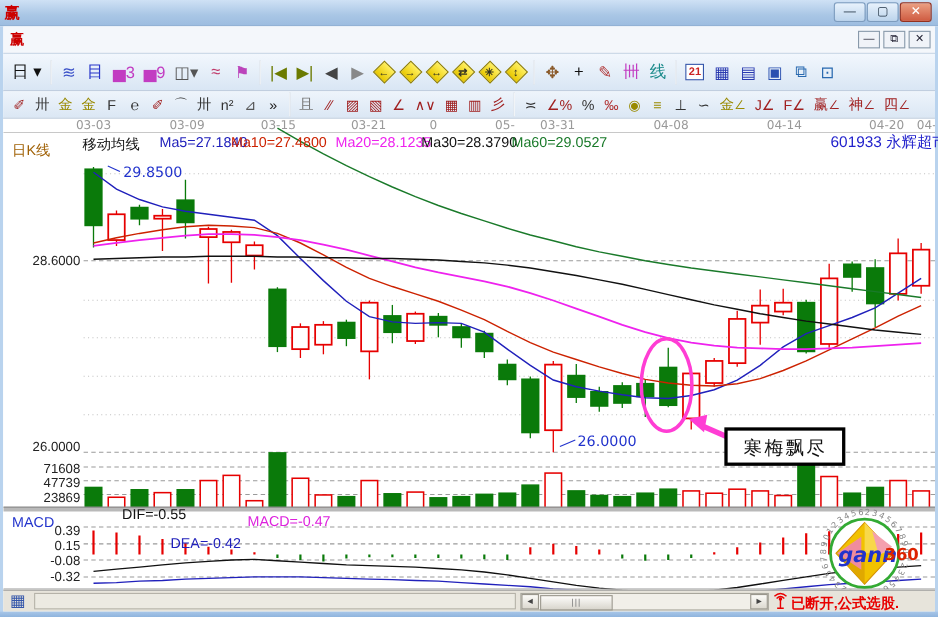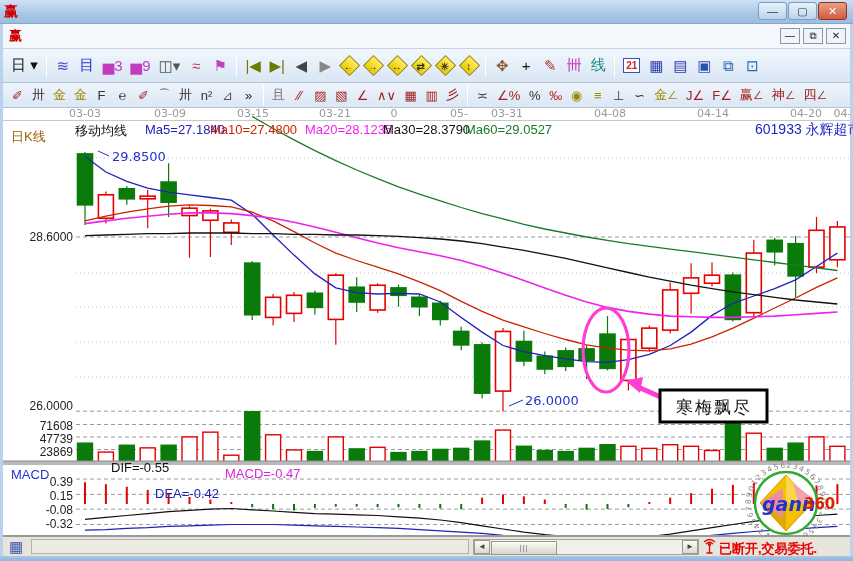--- a/index.html
+++ b/index.html
@@ -464,18 +464,18 @@
         <span class="sb-arrow">◄</span>
         <span class="sb-thumb">|||</span>
         <span class="sb-arrow sb-right">►</span>
       </span>
       <span class="status-icon">
         <svg width="15" height="17" viewBox="0 0 15 17">
           <path d="M7.5 6 L7.5 15 M4.5 15 L10.5 15 M2 4 Q7.5 -1 13 4 M4 6 Q7.5 2.5 11 6" stroke="#e80000" stroke-width="1.3" fill="none"></path>
           <circle cx="7.5" cy="6.5" r="1.6" fill="#e80000"></circle>
         </svg>
       </span>
-      <span class="status">已断开,交易委托.</span>
+      <span class="status">已断开,公式选股.</span>
     </div>
   </div>
 
   <div class="frame-bottom"></div>
 </div>
 
 </body></html>

